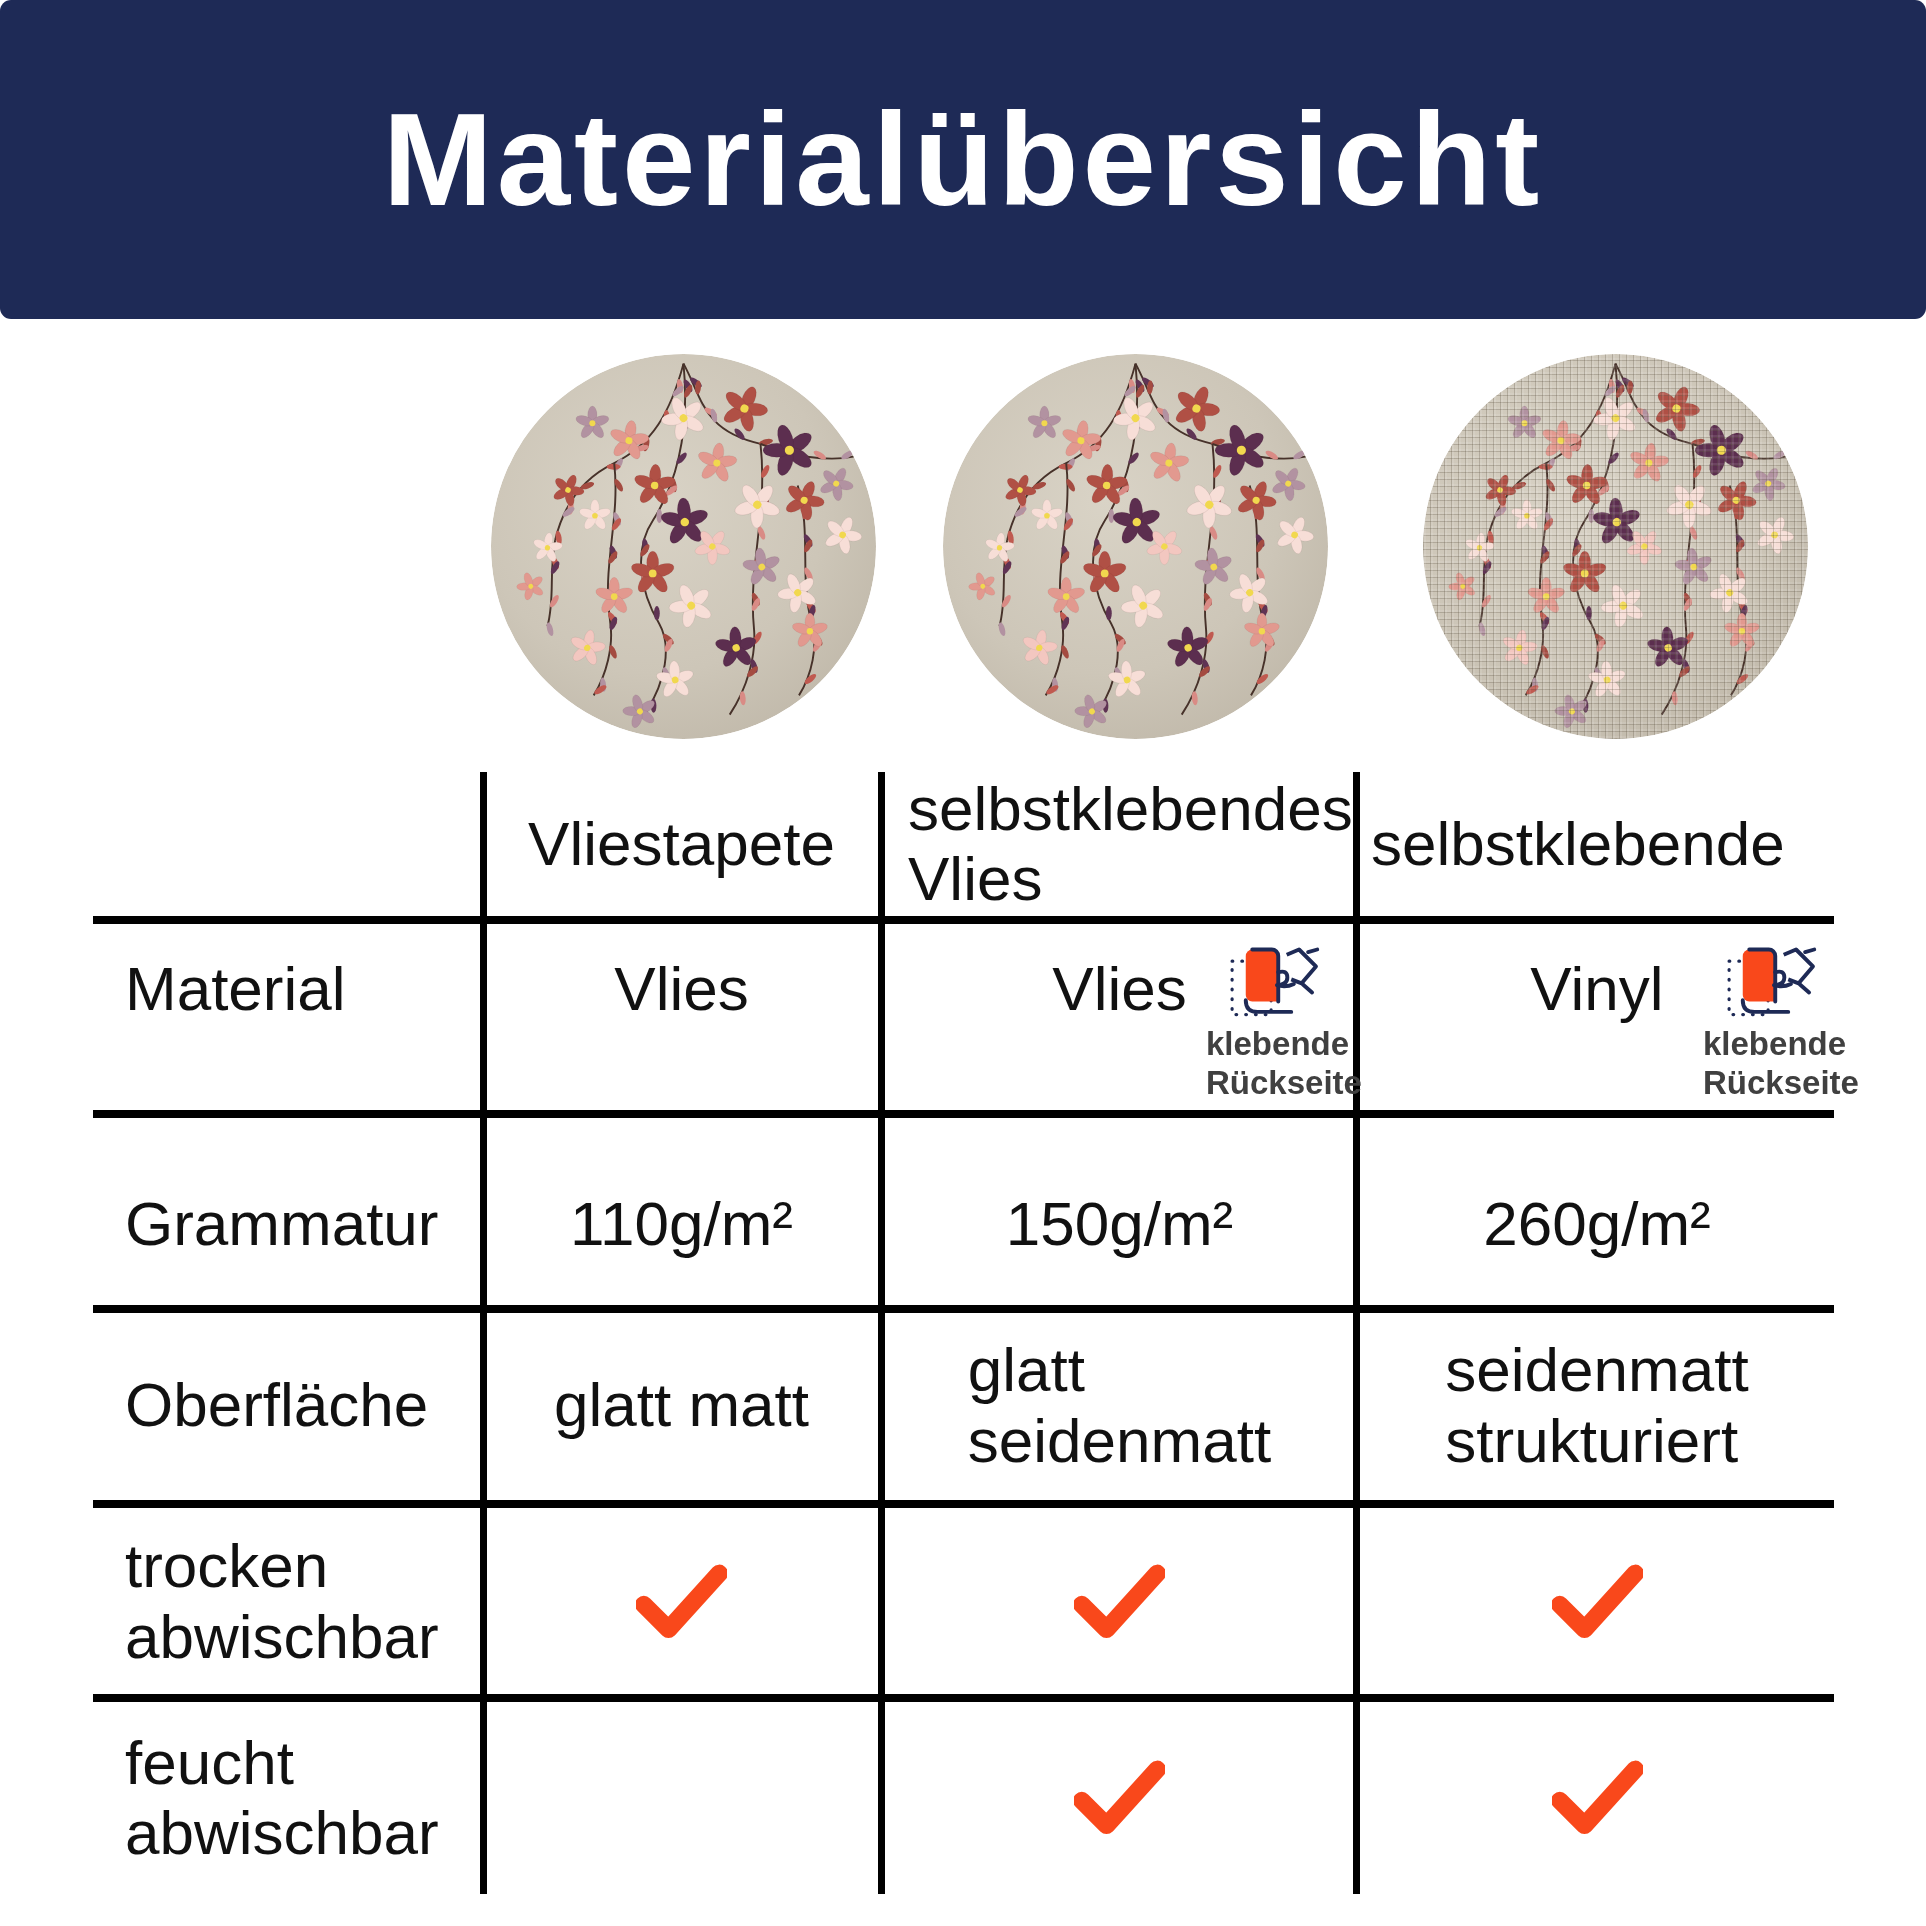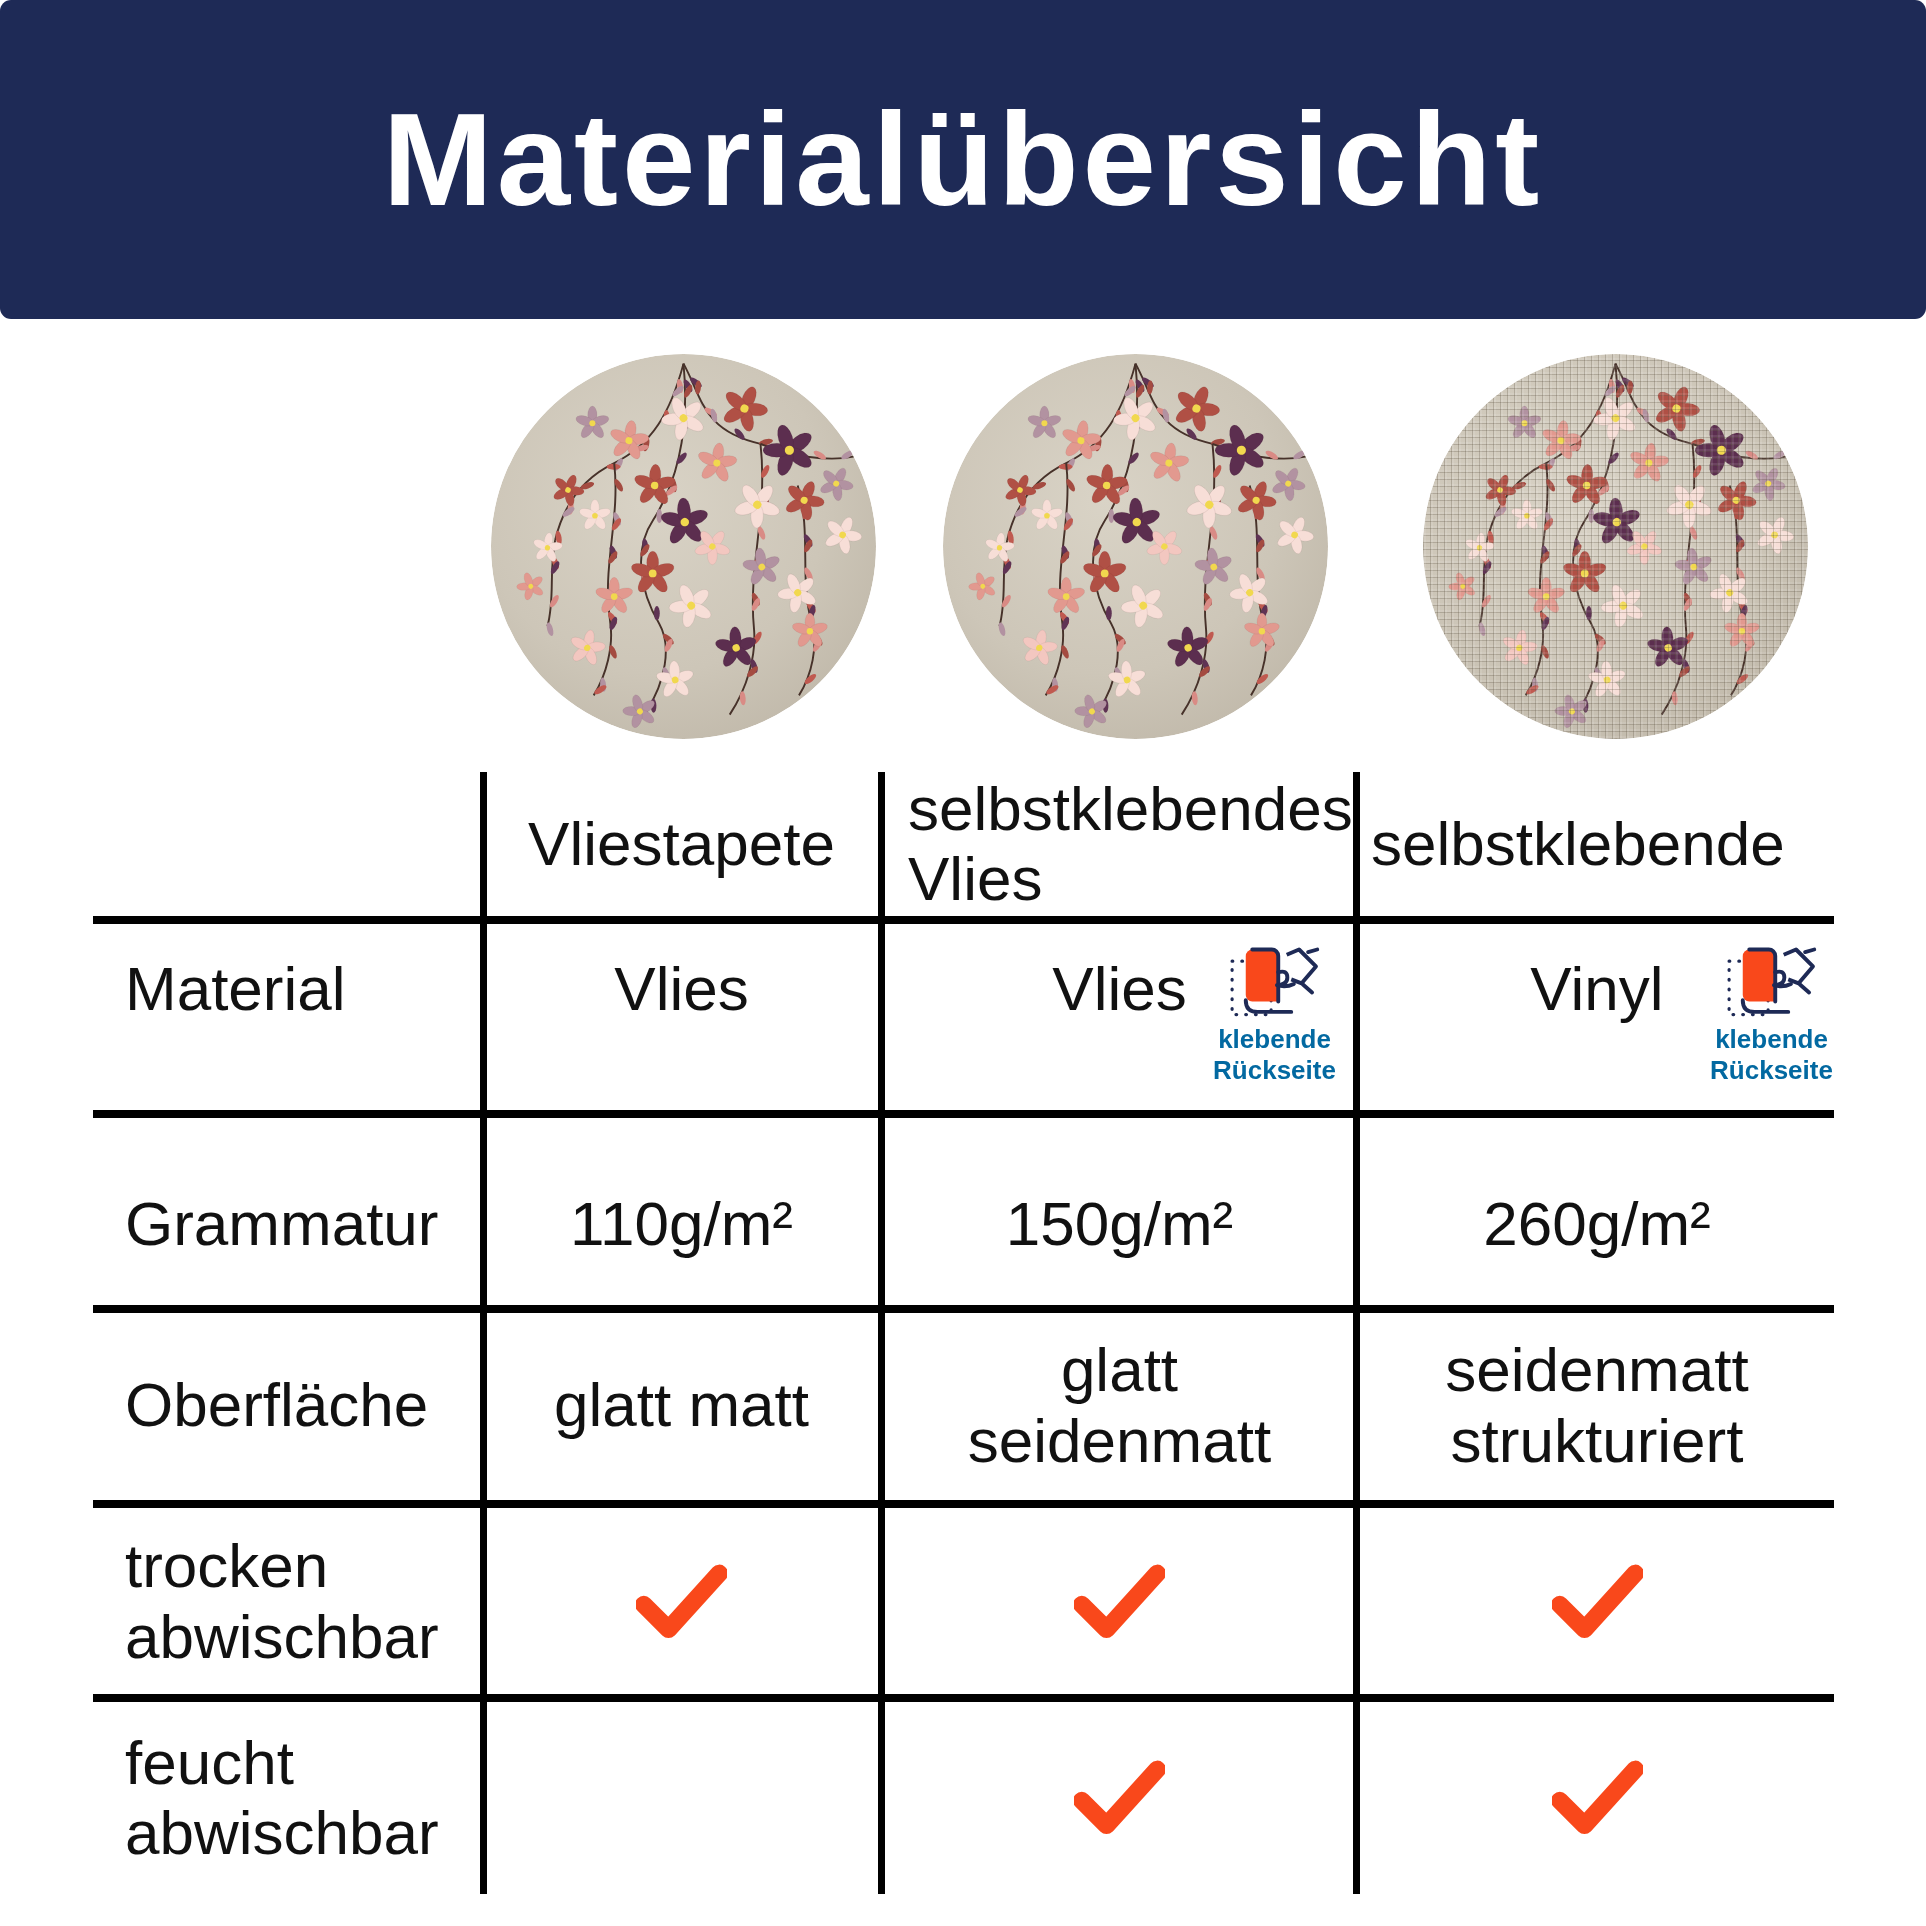--- a/index.html
+++ b/index.html
@@ -21,21 +21,21 @@
        repeating-linear-gradient(90deg, rgba(104,94,78,0.30) 0 1.3px, rgba(255,255,255,0.10) 1.3px 2.6px, rgba(0,0,0,0) 2.6px 7px),
        repeating-linear-gradient(0deg,  rgba(104,94,78,0.30) 0 1.3px, rgba(255,255,255,0.10) 1.3px 2.6px, rgba(0,0,0,0) 2.6px 7px);
      pointer-events:none;}
 
   
   .hline{position:absolute;left:93px;width:1741px;height:7.7px;background:#000;}
   .vline{position:absolute;top:772px;height:1122px;width:7px;background:#000;}
 
   
   .cell{position:absolute;display:flex;align-items:center;color:#111;font-size:62px;line-height:1.13;}
-  .center{justify-content:center;text-align:center;}
+  .center{justify-content:center;}
   .left{justify-content:flex-start;text-align:left;}
 
   
   .hcell{top:772px;height:144px;}
   #h1{left:483px;width:397px;}
   #h2{left:889px;width:465px;padding-left:19px;}
   #h3{left:1360px;width:474px;padding-left:11px;}
 
   
   .rlabel{left:93px;width:390px;padding-left:32px;}
@@ -48,21 +48,21 @@
 
   .c1{left:483px;width:397px;}
   .c2{left:885px;width:469px;}
   .c3{left:1360px;width:474px;}
 
   
   .badge{position:absolute;width:137px;text-align:center;}
   #badge2{left:1206px;top:943px;}
   #badge3{left:1703px;top:943px;}
   .badge svg{display:block;margin:0 auto;width:98px;height:78px;}
-  .badge-caption{color:#0369a1;font-size:26px;font-weight:bold;line-height:1.2;margin-top:2.6px;}
+  .badge-caption{color:#404040;font-size:33px;font-weight:bold;line-height:1.2;margin-top:2.6px;}
 
   .check-icon svg{display:block;width:91px;height:78px;}
 </style>
 </head>
 <body>
 
 <div class="banner">
   <div class="banner-title">Materialübersicht</div>
 </div>
 

